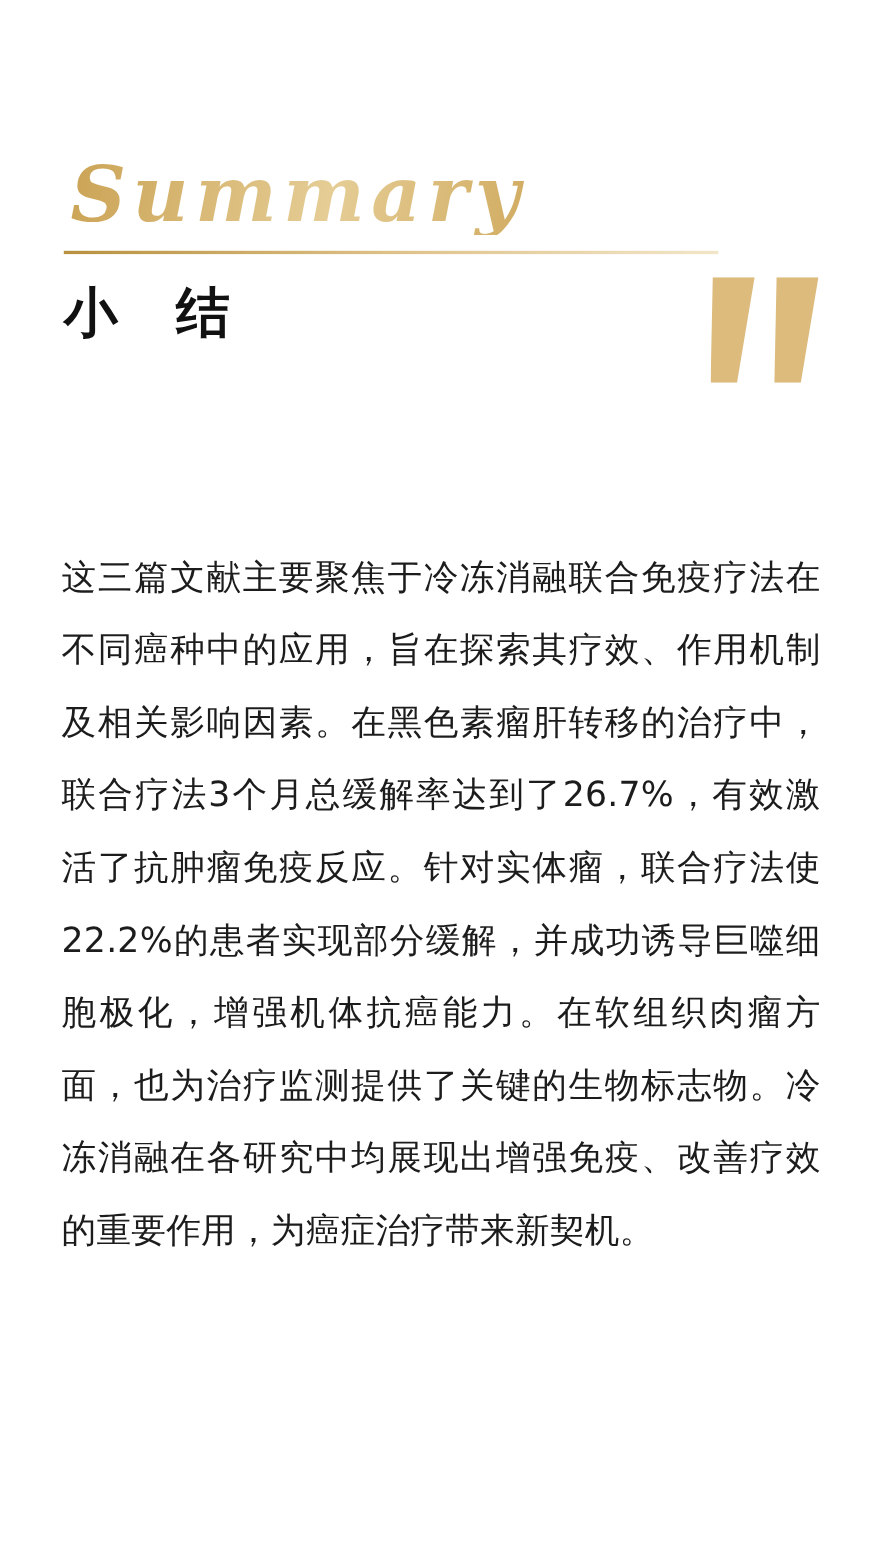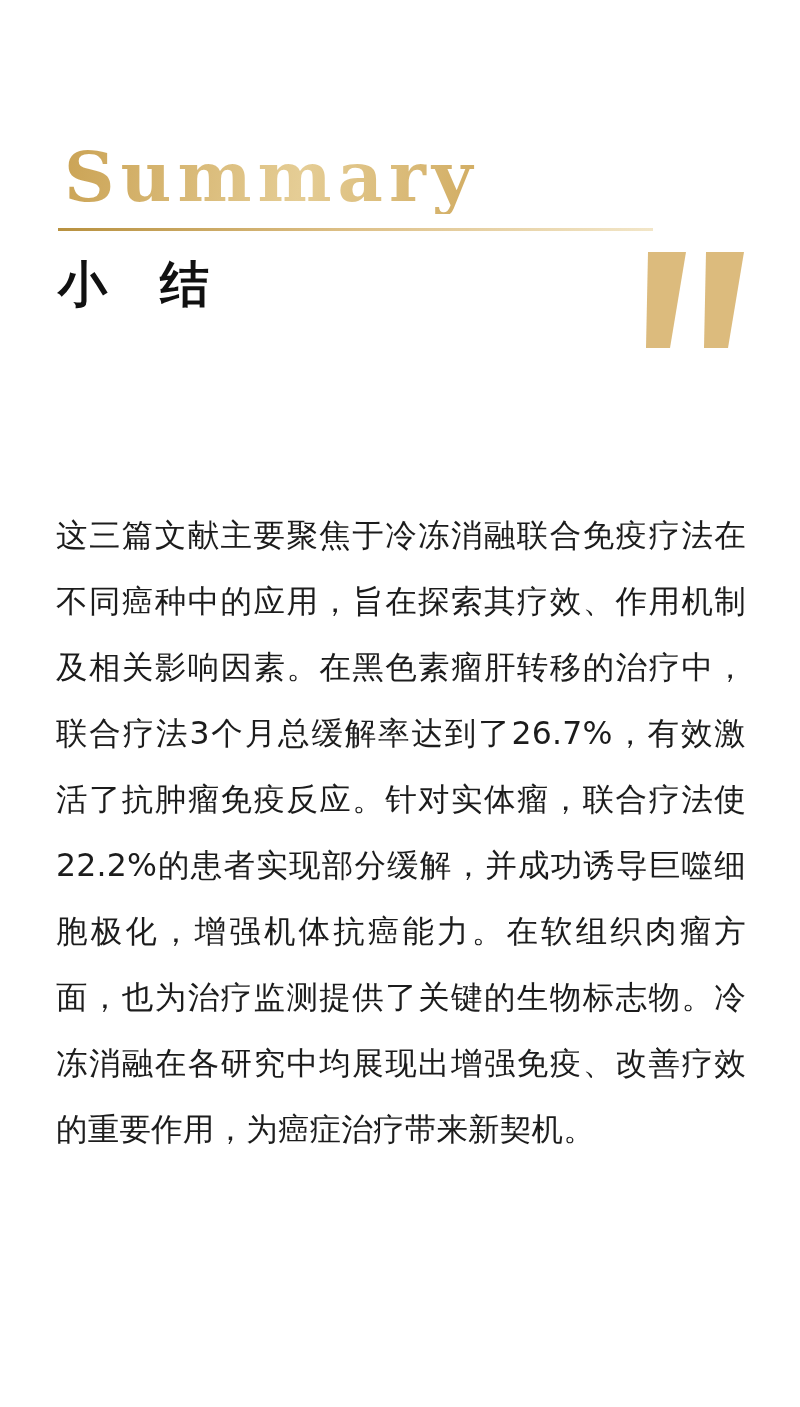--- a/index.html
+++ b/index.html
@@ -25,20 +25,21 @@
   
   .header {
     position: absolute;
     left: 58px;
     top: 140px;
     width: 700px;
   }
 
   .eyebrow {
     font-family: "DejaVu Serif", "Liberation Serif", serif;
+    font-style: italic;
     font-weight: 700;
     font-size: 70px;
     line-height: 1.05;
     letter-spacing: 6px;
     color: #d8b26b;
     background: linear-gradient(100deg, #caa253 0%, #e5cd95 35%, #d2ad63 60%, #f0e0bb 85%, #cfa757 100%);
     -webkit-background-clip: text;
     background-clip: text;
     -webkit-text-fill-color: transparent;
     margin: 0;
@@ -69,21 +70,21 @@
     right: 46px;
     top: 252px;
     width: 108px;
     height: 96px;
   }
 
   
   .body-copy {
     position: absolute;
     left: 56px;
-    top: 470px;
+    top: 460px;
     width: 690px;
     font-family: "DejaVu Sans", "Liberation Sans", sans-serif;
     font-size: 31.5px;
     line-height: 66px;
     color: #1c1c1c;
     letter-spacing: 0.2px;
     text-align: justify;
     text-justify: inter-character;
   }
 </style>

